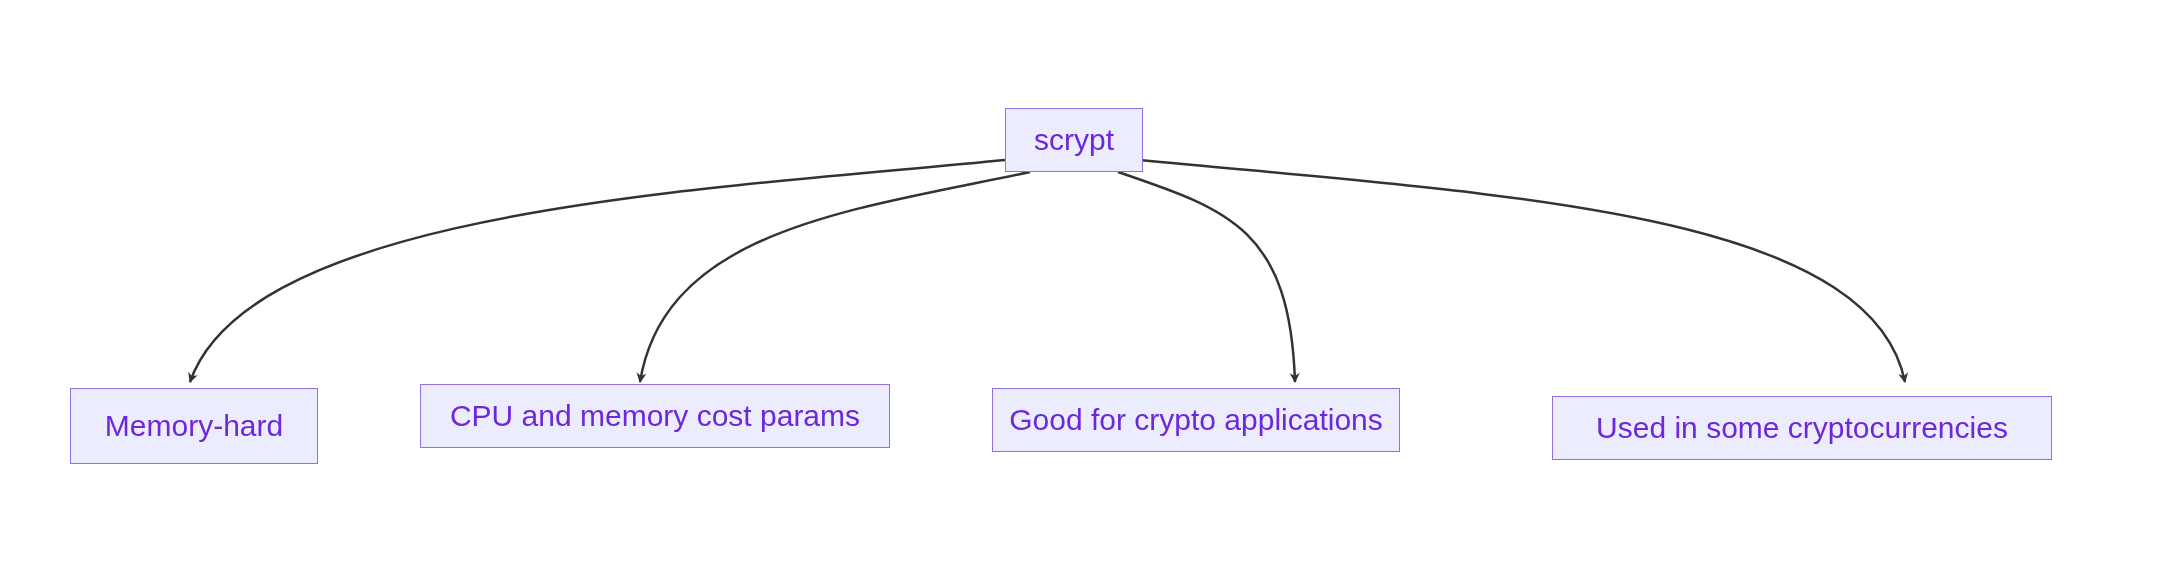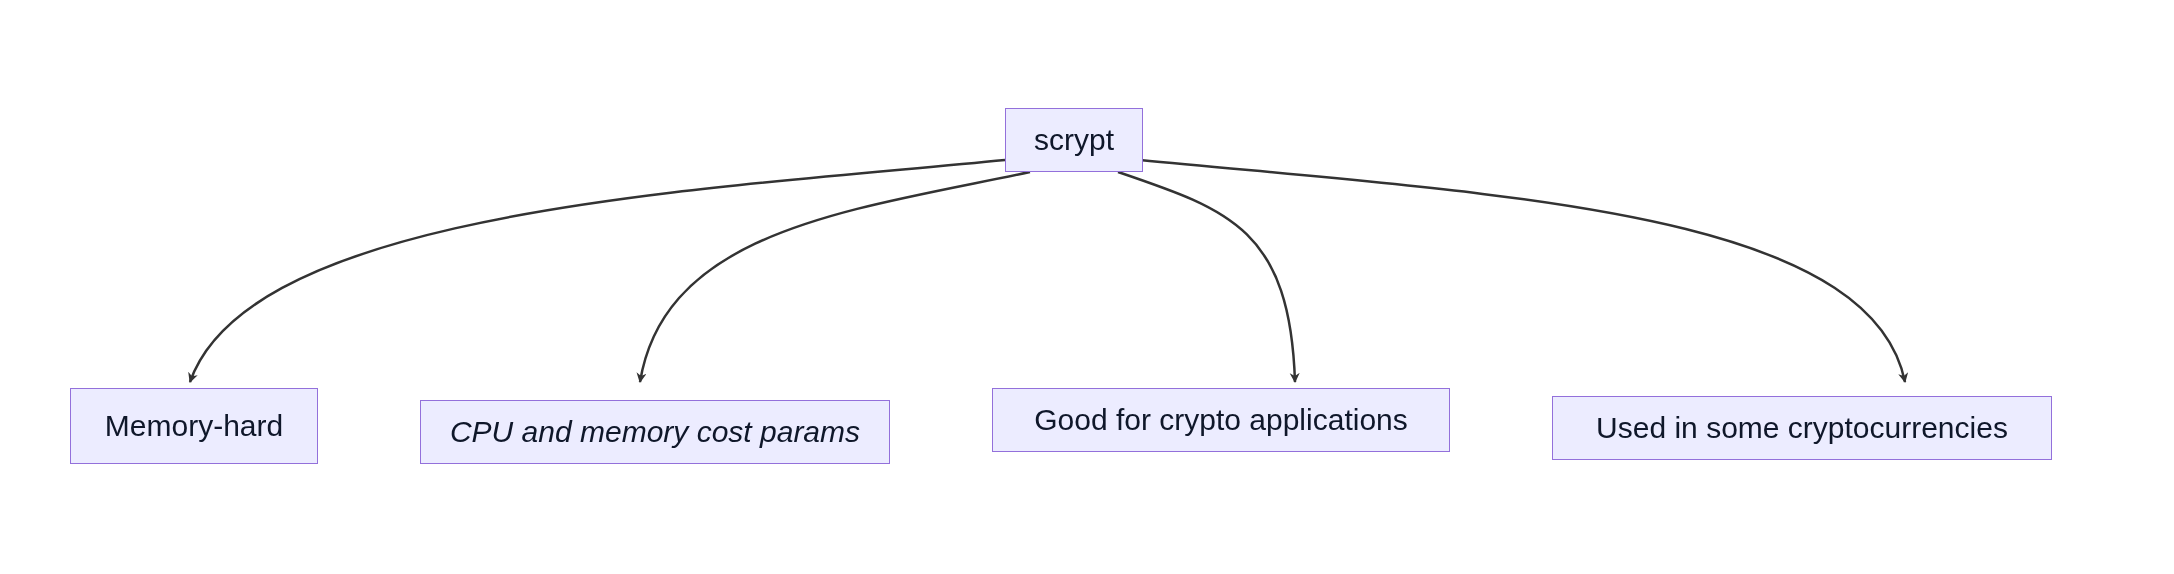--- a/index.html
+++ b/index.html
@@ -11,21 +11,21 @@
     font-family: -apple-system, BlinkMacSystemFont, "Segoe UI", Helvetica, Arial, sans-serif;
   }
   .node {
     position: absolute;
     background: #ECECFF;
     border: 1.5px solid #9370DB;
     display: flex;
     align-items: center;
     justify-content: center;
     font-size: 30px;
-    color: #0f172a;
+    color: #6d28d9;
     padding: 0 18px;
     box-sizing: border-box;
     white-space: nowrap;
   }
   svg.edges {
     position: absolute;
     left: 0;
     top: 0;
     width: 2174px;
     height: 574px;
@@ -48,23 +48,23 @@
 </svg>
 
 <div class="node" style="left:1005px; top:108px; width:138px; height:64px;">
   <span>scrypt</span>
 </div>
 
 <div class="node" style="left:70px; top:388px; width:248px; height:76px;">
   <span>Memory-hard</span>
 </div>
 
-<div class="node" style="left:420px; top:400px; width:470px; height:64px;font-style:italic;">
+<div class="node" style="left:420px; top:384px; width:470px; height:64px;">
   <span>CPU and memory cost params</span>
 </div>
 
-<div class="node" style="left:992px; top:388px; width:458px; height:64px;">
+<div class="node" style="left:992px; top:388px; width:408px; height:64px;">
   <span>Good for crypto applications</span>
 </div>
 
 <div class="node" style="left:1552px; top:396px; width:500px; height:64px;">
   <span>Used in some cryptocurrencies</span>
 </div>
 
 </body></html>

